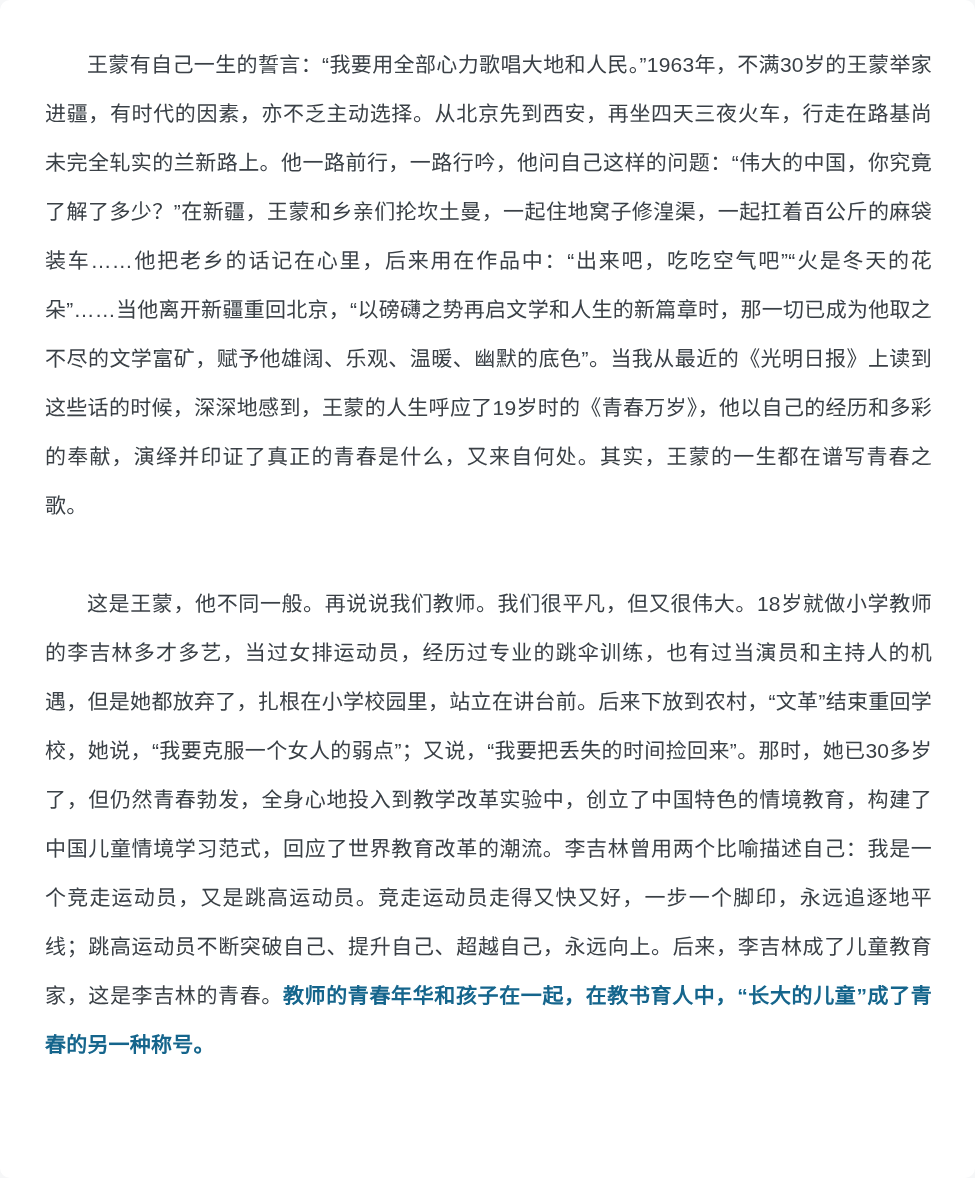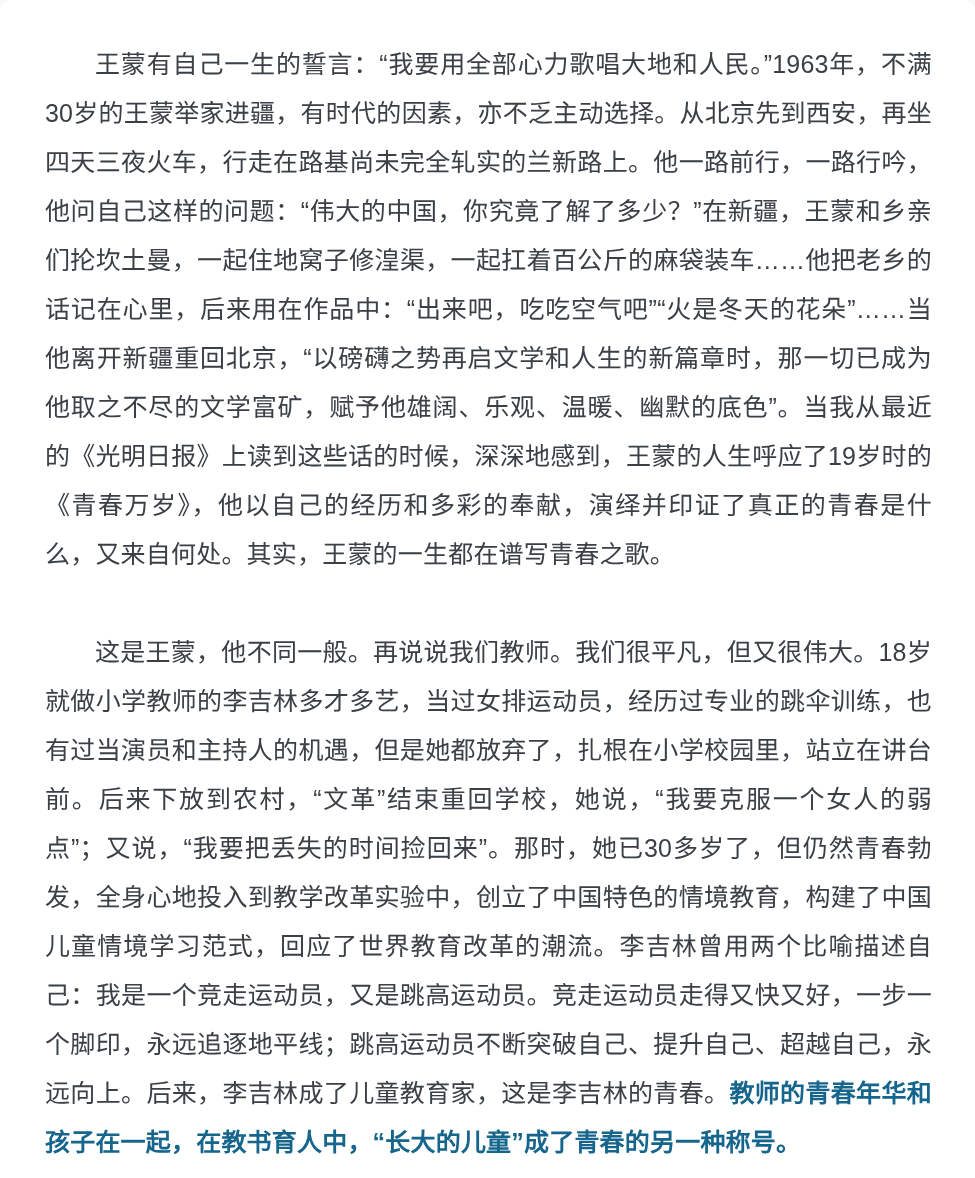--- a/index.html
+++ b/index.html
@@ -18,21 +18,21 @@
   }
   .page{
     width:975px;
     min-height:1178px;
     background:var(--page-bg);
     border-radius:10px;
     padding:40px 43px 24px 45px;
   }
   .article p.para{
     margin:0;
-    font-size:25px;
+    font-size:21px;
     line-height:49px;
     color:var(--text-color);
     text-align:justify;
     text-indent:2em;
     letter-spacing:0.2px;
   }
   .article p.para + p.para{
     margin-top:49px;
   }
   .run-bold-accent{

